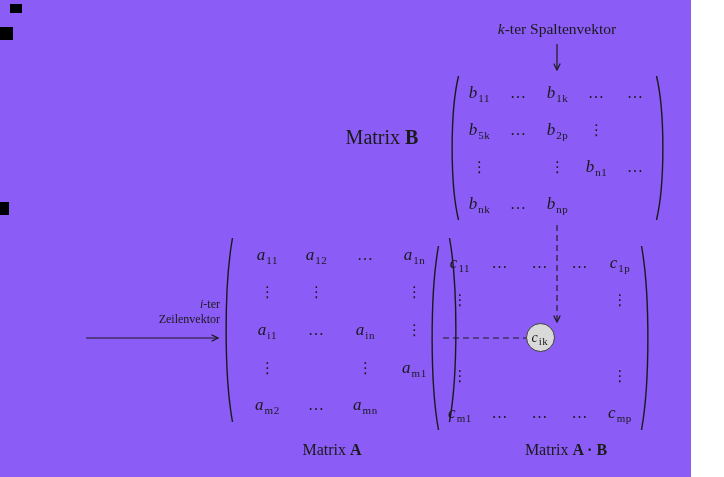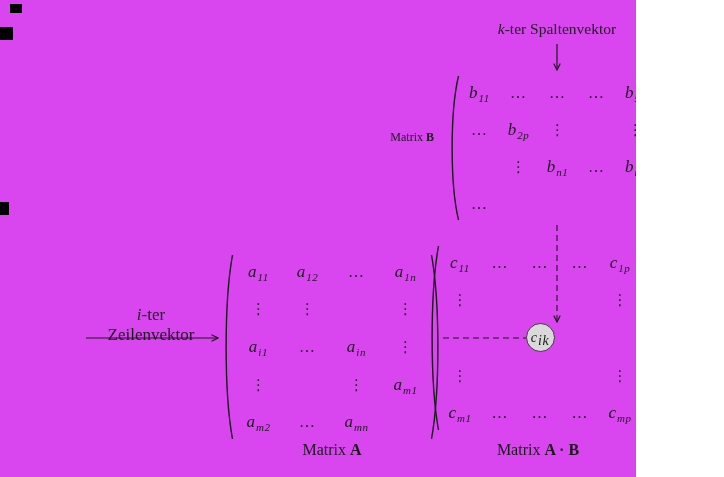--- a/index.html
+++ b/index.html
@@ -3,80 +3,80 @@
 <meta charset="utf-8">
 <style>
   :root{
     --ink:#1a1a1a;
     --circle-fill:#d9d9d9;
     --circle-border:#3a3a3a;
   }
   html,body{margin:0;padding:0;background:#fff;}
   .stage{
     position:relative;
-    width:636px;height:477px;
-    background:#d946ef;
+    width:691px;height:477px;
+    background:#8b5cf6;
     overflow:hidden;
     font-family:"Liberation Serif","DejaVu Serif",serif;
     color:var(--ink);
   }
   .artifact{position:absolute;background:#000;}
   #artifact-1{left:10px;top:4px;width:12px;height:9px;}
   #artifact-2{left:0;top:27px;width:13px;height:13px;}
   #artifact-3{left:0;top:202px;width:9px;height:13px;}
   #page-edge{position:absolute;left:712px;top:0;width:1px;height:477px;background:#e4e4e4;}
 
   .overlay{position:absolute;left:0;top:0;pointer-events:none;}
 
   .col-label{
     position:absolute;left:462px;top:20px;width:190px;
     text-align:center;font-size:15.5px;white-space:nowrap;
   }
   .col-label i,.row-label i{font-style:italic;}
 
   .row-label{
-    position:absolute;left:82px;top:305px;width:138px;
-    text-align:center;font-size:17px;
+    position:absolute;left:82px;top:297px;width:138px;
+    text-align:right;font-size:12px;
   }
   .row-label .rl-line2{display:block;}
 
   .matrix{position:absolute;display:flex;align-items:stretch;}
   #matrix-b{left:448px;top:74px;}
-  #matrix-a{left:222px;top:253px;}
+  #matrix-a{left:222px;top:236px;gap:9px;}
   #matrix-c{left:428px;top:244px;}
 
   .mgrid{display:grid;}
   .grid-b{grid-template-columns:repeat(5,39px);grid-template-rows:repeat(4,1fr);width:195px;height:148px;}
   .grid-a{grid-template-columns:repeat(4,49px);grid-template-rows:repeat(5,1fr);width:196px;height:188px;}
   .grid-c{grid-template-columns:repeat(5,40px);grid-template-rows:repeat(5,1fr);width:200px;height:188px;}
 
   .cell{display:flex;align-items:center;justify-content:center;font-size:17px;}
   .entry{display:inline-block;white-space:nowrap;}
   .mvar{font-style:italic;}
-  .msub{font-size:11px;font-style:italic;position:relative;top:4px;margin-left:1px;letter-spacing:0.6px;}
+  .msub{font-size:11px;position:relative;top:4px;margin-left:1px;letter-spacing:0.6px;}
   .dots{font-size:16px;letter-spacing:1px;}
   .vdots{font-size:15px;font-family:"DejaVu Serif","DejaVu Sans",serif;}
   .circled{
     width:27px;height:27px;border-radius:50%;
     background:var(--circle-fill);
     border:1px solid var(--circle-border);
     display:inline-flex;align-items:center;justify-content:center;
     font-size:14px;
   }
-  .circled .msub{font-size:14px;top:3px;}
+  .circled .msub{font-size:11px;top:3px;}
 
   .matrix-side-label{
     position:absolute;left:330px;top:74px;width:112px;height:148px;
-    display:flex;align-items:center;justify-content:flex-end;
+    display:flex;align-items:center;justify-content:center;
     padding-right:8px;padding-bottom:22px;box-sizing:border-box;
-    font-size:12px;white-space:nowrap;
+    font-size:20px;white-space:nowrap;
   }
   .caption{position:absolute;top:441px;text-align:center;font-size:16px;white-space:nowrap;}
   #caption-a{left:242px;width:180px;}
-  #caption-c{left:448px;width:180px;font-family:Liberation Serif, serif;}
+  #caption-c{left:476px;width:180px;font-family:Liberation Serif, serif;}
   .caption b,.matrix-side-label b{font-weight:bold;}
 </style>
 </head>
 <body>
 
 <div class="stage">
 
   <div class="artifact" id="artifact-1"></div>
   <div class="artifact" id="artifact-2"></div>
   <div class="artifact" id="artifact-3"></div>
@@ -112,20 +112,23 @@
       <path d="M10.5 2 C 2 38, 2 110, 10.5 146" stroke="#1a1a1a" stroke-width="1.4" fill="none"></path>
     </svg>
     <div class="mgrid grid-b">
         <div class="cell">
           <span class="entry"><span class="mvar">b</span><span class="msub">11</span></span>
         </div>
         <div class="cell">
           <span class="dots">…</span>
         </div>
         <div class="cell">
+          <span class="entry"><span class="mvar">b</span><span class="msub">1k</span></span>
+        </div>
+        <div class="cell">
           <span class="dots">…</span>
         </div>
         <div class="cell">
           <span class="dots">…</span>
         </div>
         <div class="cell">
           <span class="entry"><span class="mvar">b</span><span class="msub">5k</span></span>
         </div>
         <div class="cell">
           <span class="dots">…</span>
@@ -148,20 +151,23 @@
           <span class="entry"><span class="mvar">b</span><span class="msub">n1</span></span>
         </div>
         <div class="cell">
           <span class="dots">…</span>
         </div>
         <div class="cell">
           <span class="entry"><span class="mvar">b</span><span class="msub">nk</span></span>
         </div>
         <div class="cell">
           <span class="dots">…</span>
+        </div>
+        <div class="cell">
+          <span class="entry"><span class="mvar">b</span><span class="msub">np</span></span>
         </div>
       </div>
     <svg width="12" height="148">
       <path d="M1.5 2 C 10 38, 10 110, 1.5 146" stroke="#1a1a1a" stroke-width="1.4" fill="none"></path>
     </svg>
   </div>
 
   <div class="matrix" id="matrix-a">
     <svg width="12" height="188">
       <path d="M10.5 2 C 2 49, 2 139, 10.5 186" stroke="#1a1a1a" stroke-width="1.4" fill="none"></path>

